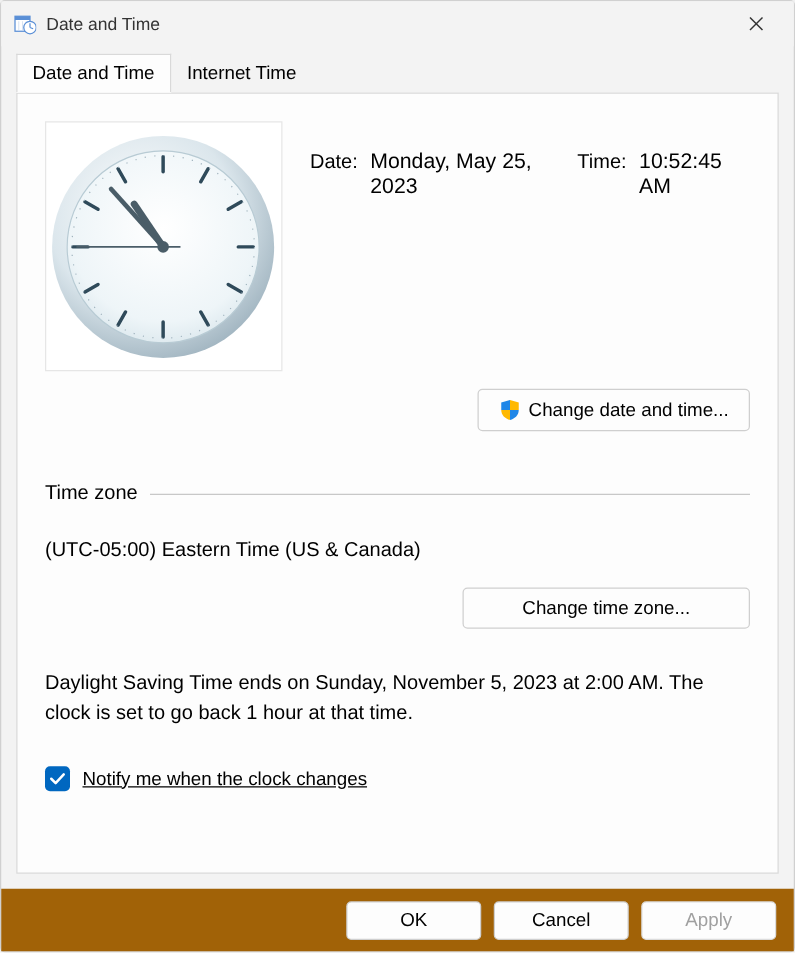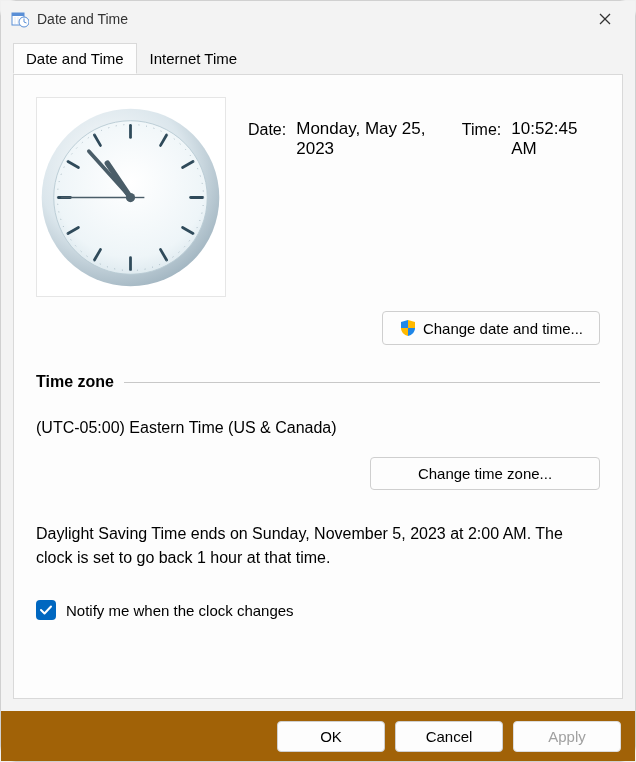--- a/index.html
+++ b/index.html
@@ -9,21 +9,21 @@
       background: #f0f0f0;
       width: 636px;
       height: 762px;
       overflow: hidden;
     }
     .window {
       width: 636px;
       height: 762px;
       background: #f3f3f3;
       border: 1px solid #d0d0d0;
-      border-radius: 16px;
+      border-radius: 4px;
       display: flex;
       flex-direction: column;
     }
     .titlebar {
       height: 36px;
       display: flex;
       align-items: center;
       padding: 0 10px;
       background: #f3f3f3;
     }
@@ -116,23 +116,22 @@
       justify-content: flex-end;
       margin-top: 14px;
     }
     .shield-icon {
       width: 18px; height: 18px;
       display: inline-block;
     }
     .section-header {
       display: flex;
       align-items: center;
-      margin-top: 28px;
+      margin-top: 41px;
       gap: 10px;
-      font-weight: bold;
     }
     .section-header .label {
       font-size: 16px;
       white-space: nowrap;
     }
     .section-header .line {
       flex: 1;
       height: 1px;
       background: #c8c8c8;
     }
@@ -144,20 +143,21 @@
       margin-top: 32px;
       font-size: 16px;
       line-height: 1.5;
     }
     .checkbox-row {
       display: flex;
       align-items: center;
       gap: 10px;
       margin-top: 30px;
       cursor: pointer;
+      text-decoration: underline;
     }
     .cb {
       width: 20px; height: 20px;
       background: #0067c0;
       border-radius: 4px;
       display: flex;
       align-items: center;
       justify-content: center;
     }
     .cb svg { width: 14px; height: 14px; }

